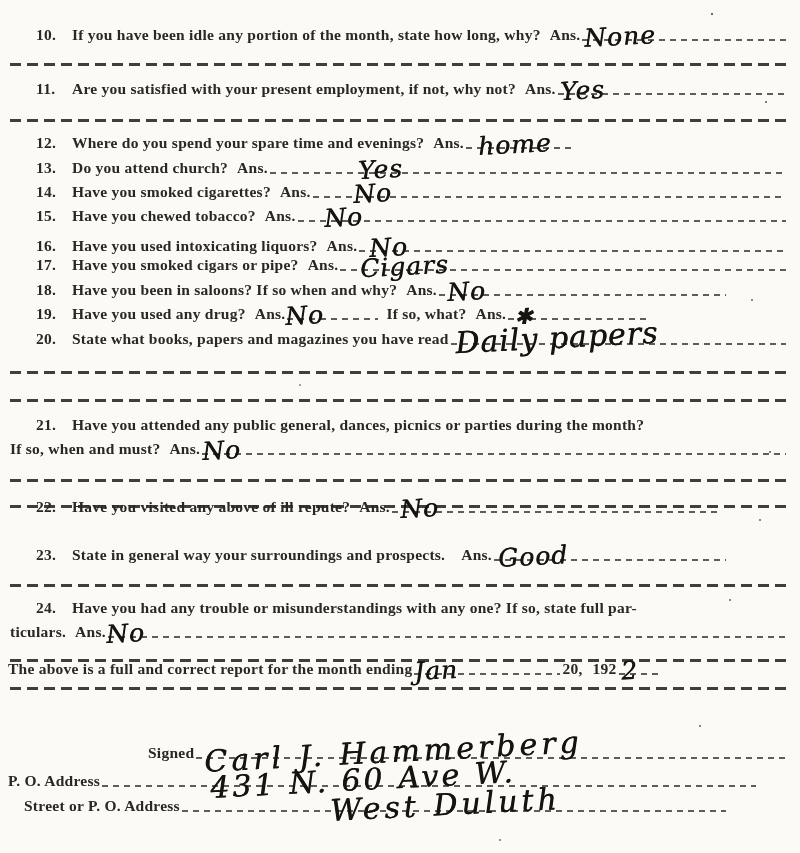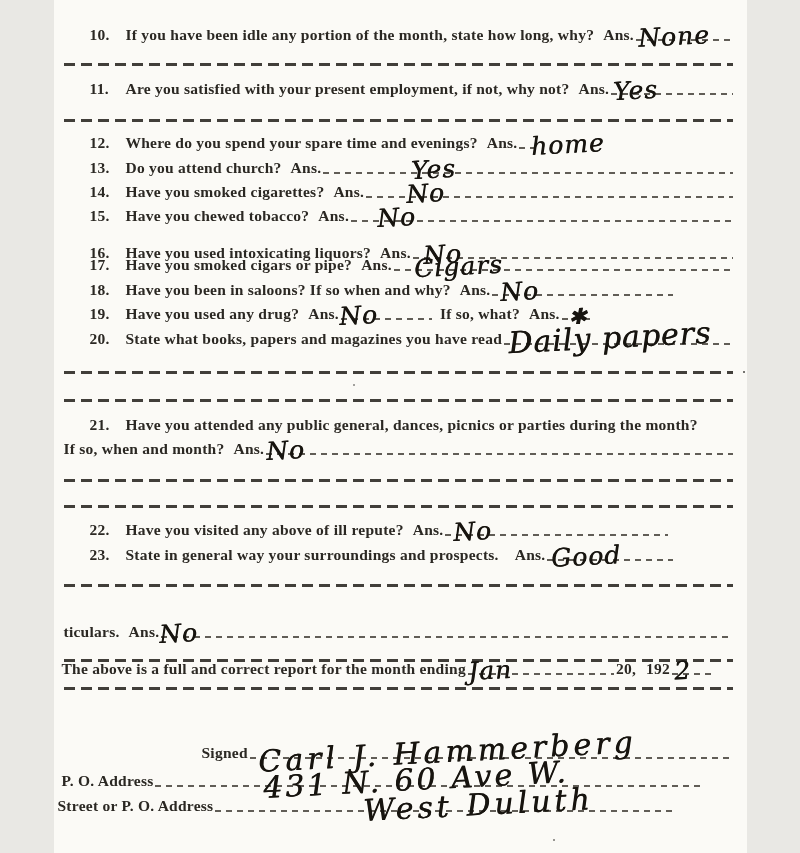--- a/index.html
+++ b/index.html
@@ -1,18 +1,18 @@
 <!DOCTYPE html>
 <html><head>
 <meta charset="utf-8">
 <style>
   html, body { margin: 0; padding: 0; background: #e9e8e4; }
   .page {
     position: relative;
-    width: 693px;
+    width: 800px;
     height: 853px;
     margin: 0 auto;
     background: #fbfaf6;
     color: #2b2823;
     font-family: "Liberation Serif", "DejaVu Serif", serif;
     font-size: 15.5px;
     font-weight: 600;
     letter-spacing: 0.25px;
     overflow: hidden;
   }
@@ -146,21 +146,21 @@
 
   <div class="row" style="top:207px">
     <span class="qnum">15.</span>
     <span class="qtext">Have you chewed tobacco?</span>
     <span class="ans">Ans.</span>
     <span class="fill">
         <span class="hand" style="left:28px">No</span>
       </span>
   </div>
 
-  <div class="row" style="top:244px">
+  <div class="row" style="top:237px">
     <span class="qnum">16.</span>
     <span class="qtext">Have you used intoxicating liquors?</span>
     <span class="ans">Ans.</span>
     <span class="fill">
         <span class="hand" style="left:12px">No</span>
       </span>
   </div>
 
   <div class="row" style="top:256px">
     <span class="qnum">17.</span>
@@ -202,48 +202,52 @@
       </span>
   </div>
   <div class="sep" style="top:371px"></div>
   <div class="sep" style="top:399px"></div>
 
   <div class="row" style="top:416px">
     <span class="qnum">21.</span>
     <span class="qtext">Have you attended any public general, dances, picnics or parties during the month?</span>
   </div>
   <div class="row" style="top:440px">
-    <span class="qtext">If so, when and month?</span>
+    <span class="qtext">If so, when and must?</span>
     <span class="ans">Ans.</span>
     <span class="fill">
         <span class="hand" style="left:2px">No</span>
       </span>
   </div>
   <div class="sep" style="top:479px"></div>
   <div class="sep" style="top:505px"></div>
 
-  <div class="row" style="top:521px">
+  <div class="row" style="top:498px">
     <span class="qnum">22.</span>
     <span class="qtext">Have you visited any above of ill repute?</span>
     <span class="ans">Ans.</span>
     <span class="fill" style="margin-right:65px">
         <span class="hand" style="left:10px">No</span>
       </span>
   </div>
 
   <div class="row" style="top:546px">
     <span class="qnum">23.</span>
     <span class="qtext">State in general way your surroundings and prospects.</span>
     <span class="ans" style="padding-left:16px">Ans.</span>
     <span class="fill" style="margin-right:60px">
         <span class="hand" style="left:6px">Good</span>
       </span>
   </div>
   <div class="sep" style="top:584px"></div>
 
+  <div class="row" style="top:599px">
+    <span class="qnum">24.</span>
+    <span class="qtext">Have you had any trouble or misunderstandings with any one? If so, state full par-</span>
+  </div>
   <div class="row" style="top:623px">
     <span class="qtext">ticulars.</span>
     <span class="ans">Ans.</span>
     <span class="fill">
         <span class="hand" style="left:0px">No</span>
       </span>
   </div>
   <div class="sep" style="top:659px"></div>
   <div class="sep" style="top:687px"></div>
 
@@ -270,20 +274,20 @@
       </span>
   </div>
 
   <div class="row" style="top:772px;left:8px">
     <span class="footer-text">P. O. Address</span>
     <span class="fill" style="margin-right:30px">
         <span class="hand big" style="left:110px;letter-spacing:3px">431 N. 60 Ave W.</span>
       </span>
   </div>
 
-  <div class="row" style="top:797px;left:4px">
+  <div class="row" style="top:797px;left:24px">
     <span class="footer-text">Street or P. O.   Address</span>
     <span class="fill" style="margin-right:60px">
         <span class="hand big" style="left:150px;letter-spacing:4px">West Duluth</span>
       </span>
   </div>
 
 </div>
 
 </body></html>

